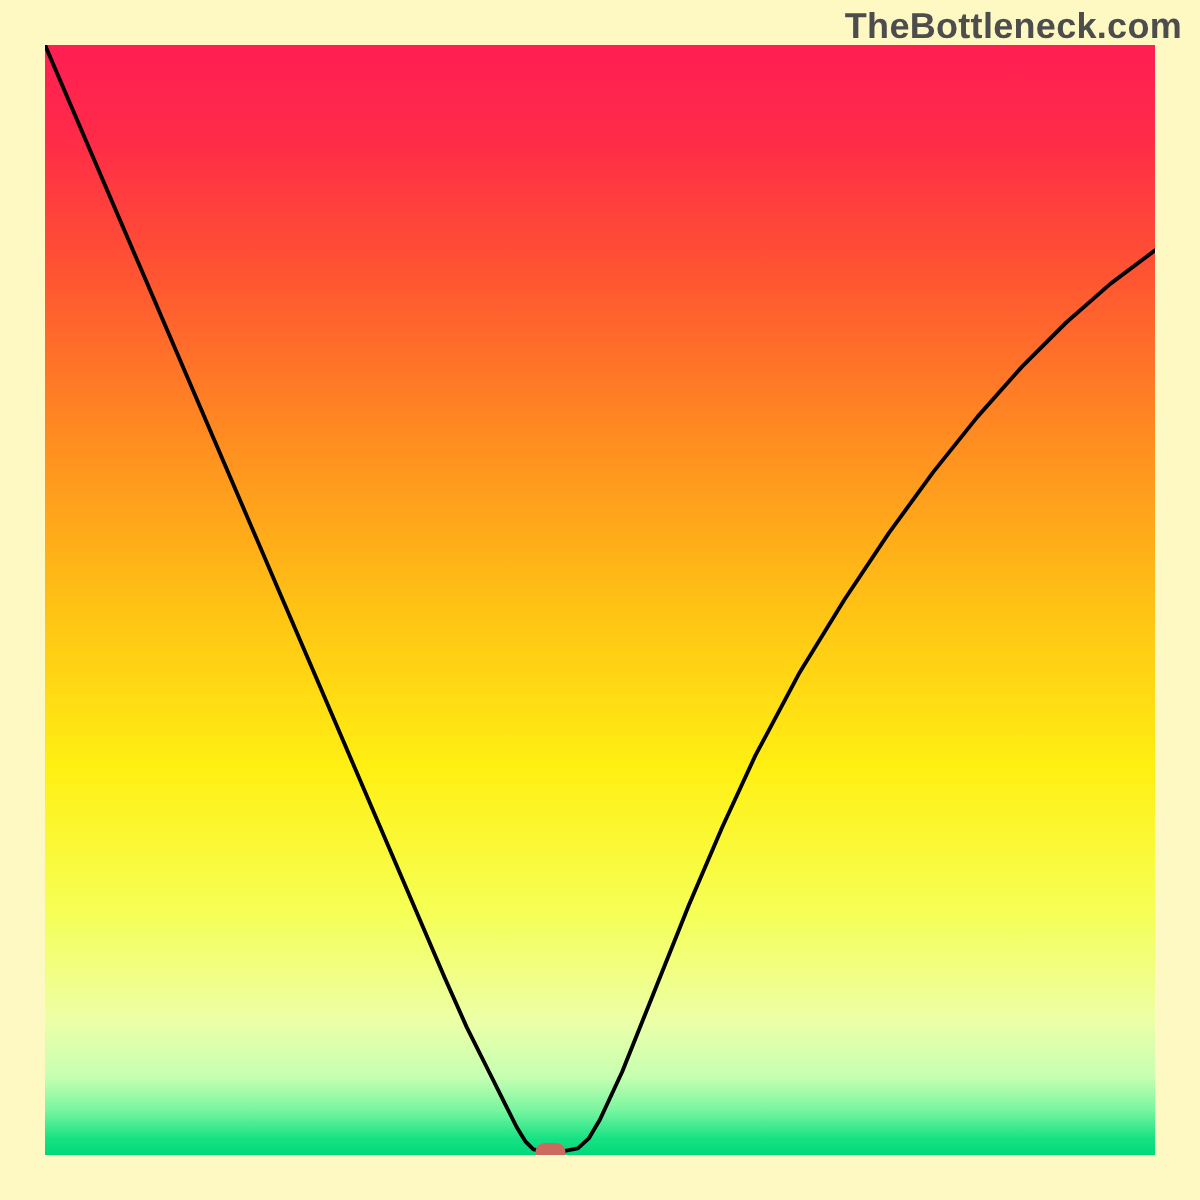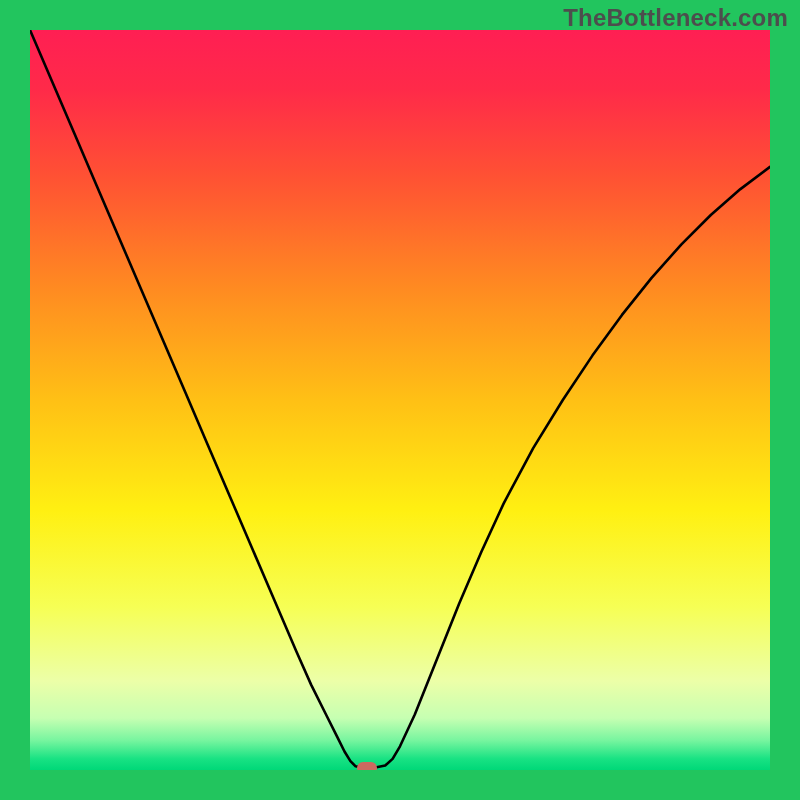--- a/index.html
+++ b/index.html
@@ -10,21 +10,21 @@
     overflow: hidden;
     background: #000;
     font-family: Arial, Helvetica, sans-serif;
   }
   .frame {
     position: absolute;
     left: 0;
     top: 0;
     width: 800px;
     height: 800px;
-    background: #22c55e;
+    background: #fef9c3;
   }
   .plot-area {
     position: absolute;
     left: 30px;
     top: 30px;
     width: 740px;
     height: 740px;
     overflow: hidden;
   }
   .watermark {

